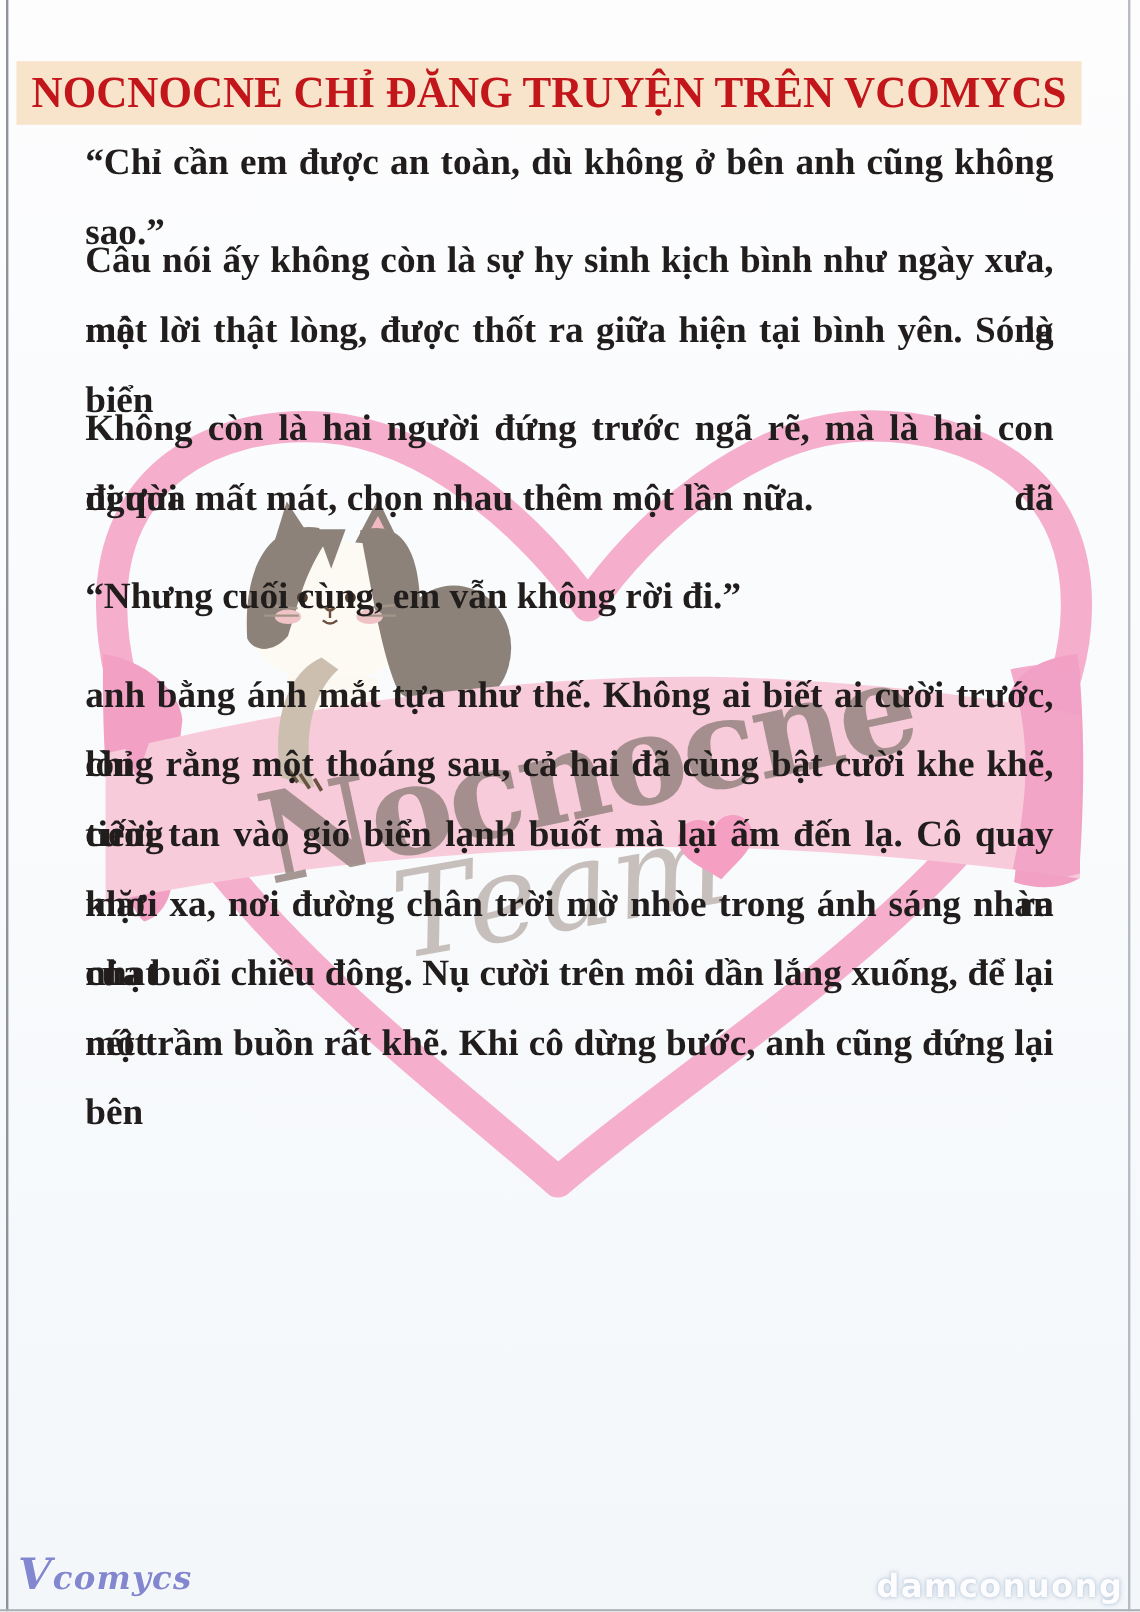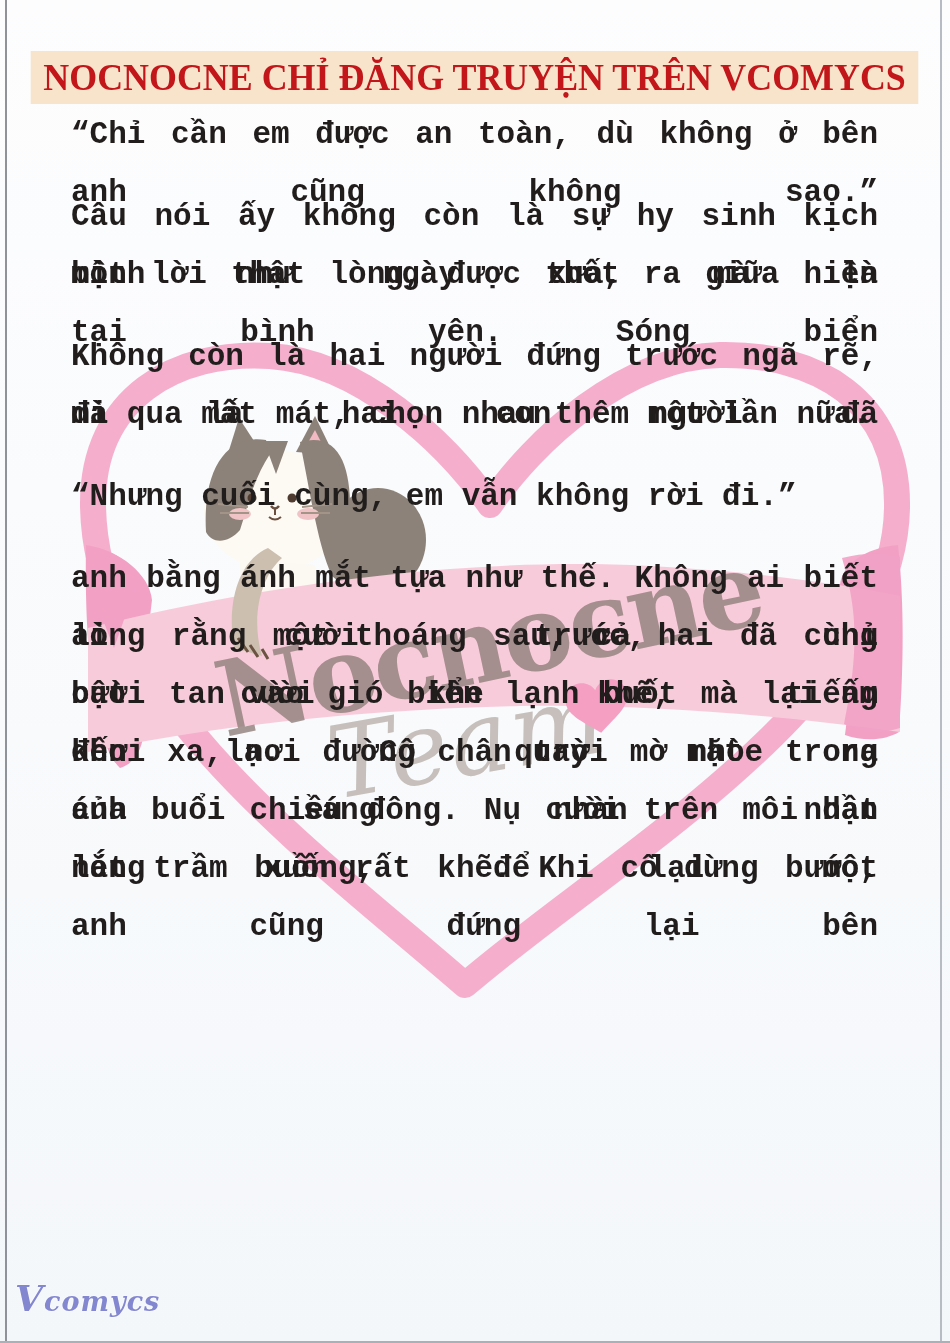--- a/index.html
+++ b/index.html
@@ -7,36 +7,36 @@
     position:relative;width:950px;height:1343px;margin:0 auto;
     background:linear-gradient(180deg,#fdfdfe 0%,#f8fafc 55%,#f4f7fa 100%);
     overflow:hidden;font-family:"Liberation Serif",serif;
   }
   .frame-left{position:absolute;left:5px;top:0;bottom:0;width:2px;background:#8f9298;}
   .frame-right{position:absolute;right:8px;top:0;bottom:0;width:2px;background:#b7bcc4;}
   .frame-bottom{position:absolute;left:0;right:0;bottom:0;height:2px;background:#aab0b8;}
 
   .watermark-svg{position:absolute;left:0;top:0;z-index:0;}
 
-  .header-wrap{position:absolute;top:51px;left:0;right:0;display:flex;justify-content:center;z-index:2;}
+  .header-wrap{position:absolute;top:51px;left:0;right:0;display:flex;z-index:2;}
   .header-band{
     background:#f8e3cb;color:#c2161a;font-weight:700;font-size:37px;line-height:53px;
     padding:0 13px;white-space:nowrap;transform:scaleX(0.97);letter-spacing:0;
   }
 
   .story{
     position:absolute;left:71px;width:807px;top:106px;z-index:2;
     font-weight:700;font-size:31px;color:#201d1c;
   }
-  .para{margin-bottom:24px;font-family:Liberation Mono, monospace;}
+  .para{margin-bottom:24px;}
   .line{height:58px;line-height:58px;text-align:justify;text-align-last:justify;white-space:nowrap0;}
   .line.end{text-align-last:left;}
 
   .vcomycs{
-    position:absolute;left:15px;bottom:24px;z-index:2;
+    position:absolute;left:15px;bottom:10px;z-index:2;
     font-family:"DejaVu Serif",serif;font-style:italic;font-weight:700;
     font-size:27px;color:#8287d0;letter-spacing:1px;
     text-shadow:0 0 2px #ffffff;
   }
   .vcomycs::first-letter{font-size:36px;}
 
   .damconuong{
     position:absolute;right:14px;bottom:5px;z-index:2;
     font-family:"DejaVu Sans",sans-serif;font-weight:700;font-size:27px;
     color:#fdfdff;letter-spacing:1px;
@@ -138,14 +138,15 @@
         <div class="line">anh bằng ánh mắt tựa như thế. Không ai biết ai cười trước, chỉ</div>
         <div class="line">lòng rằng một thoáng sau, cả hai đã cùng bật cười khe khẽ, tiếng</div>
         <div class="line">cười tan vào gió biển lạnh buốt mà lại ấm đến lạ. Cô quay mặt ra</div>
         <div class="line">khơi xa, nơi đường chân trời mờ nhòe trong ánh sáng nhàn nhạt</div>
         <div class="line">của buổi chiều đông. Nụ cười trên môi dần lắng xuống, để lại một</div>
         <div class="line">nét trầm buồn rất khẽ. Khi cô dừng bước, anh cũng đứng lại bên</div>
       </div>
     </div>
 
   <div class="vcomycs">Vcomycs</div>
+  <div class="damconuong">damconuong</div>
 
 </div>
 
 </body></html>

